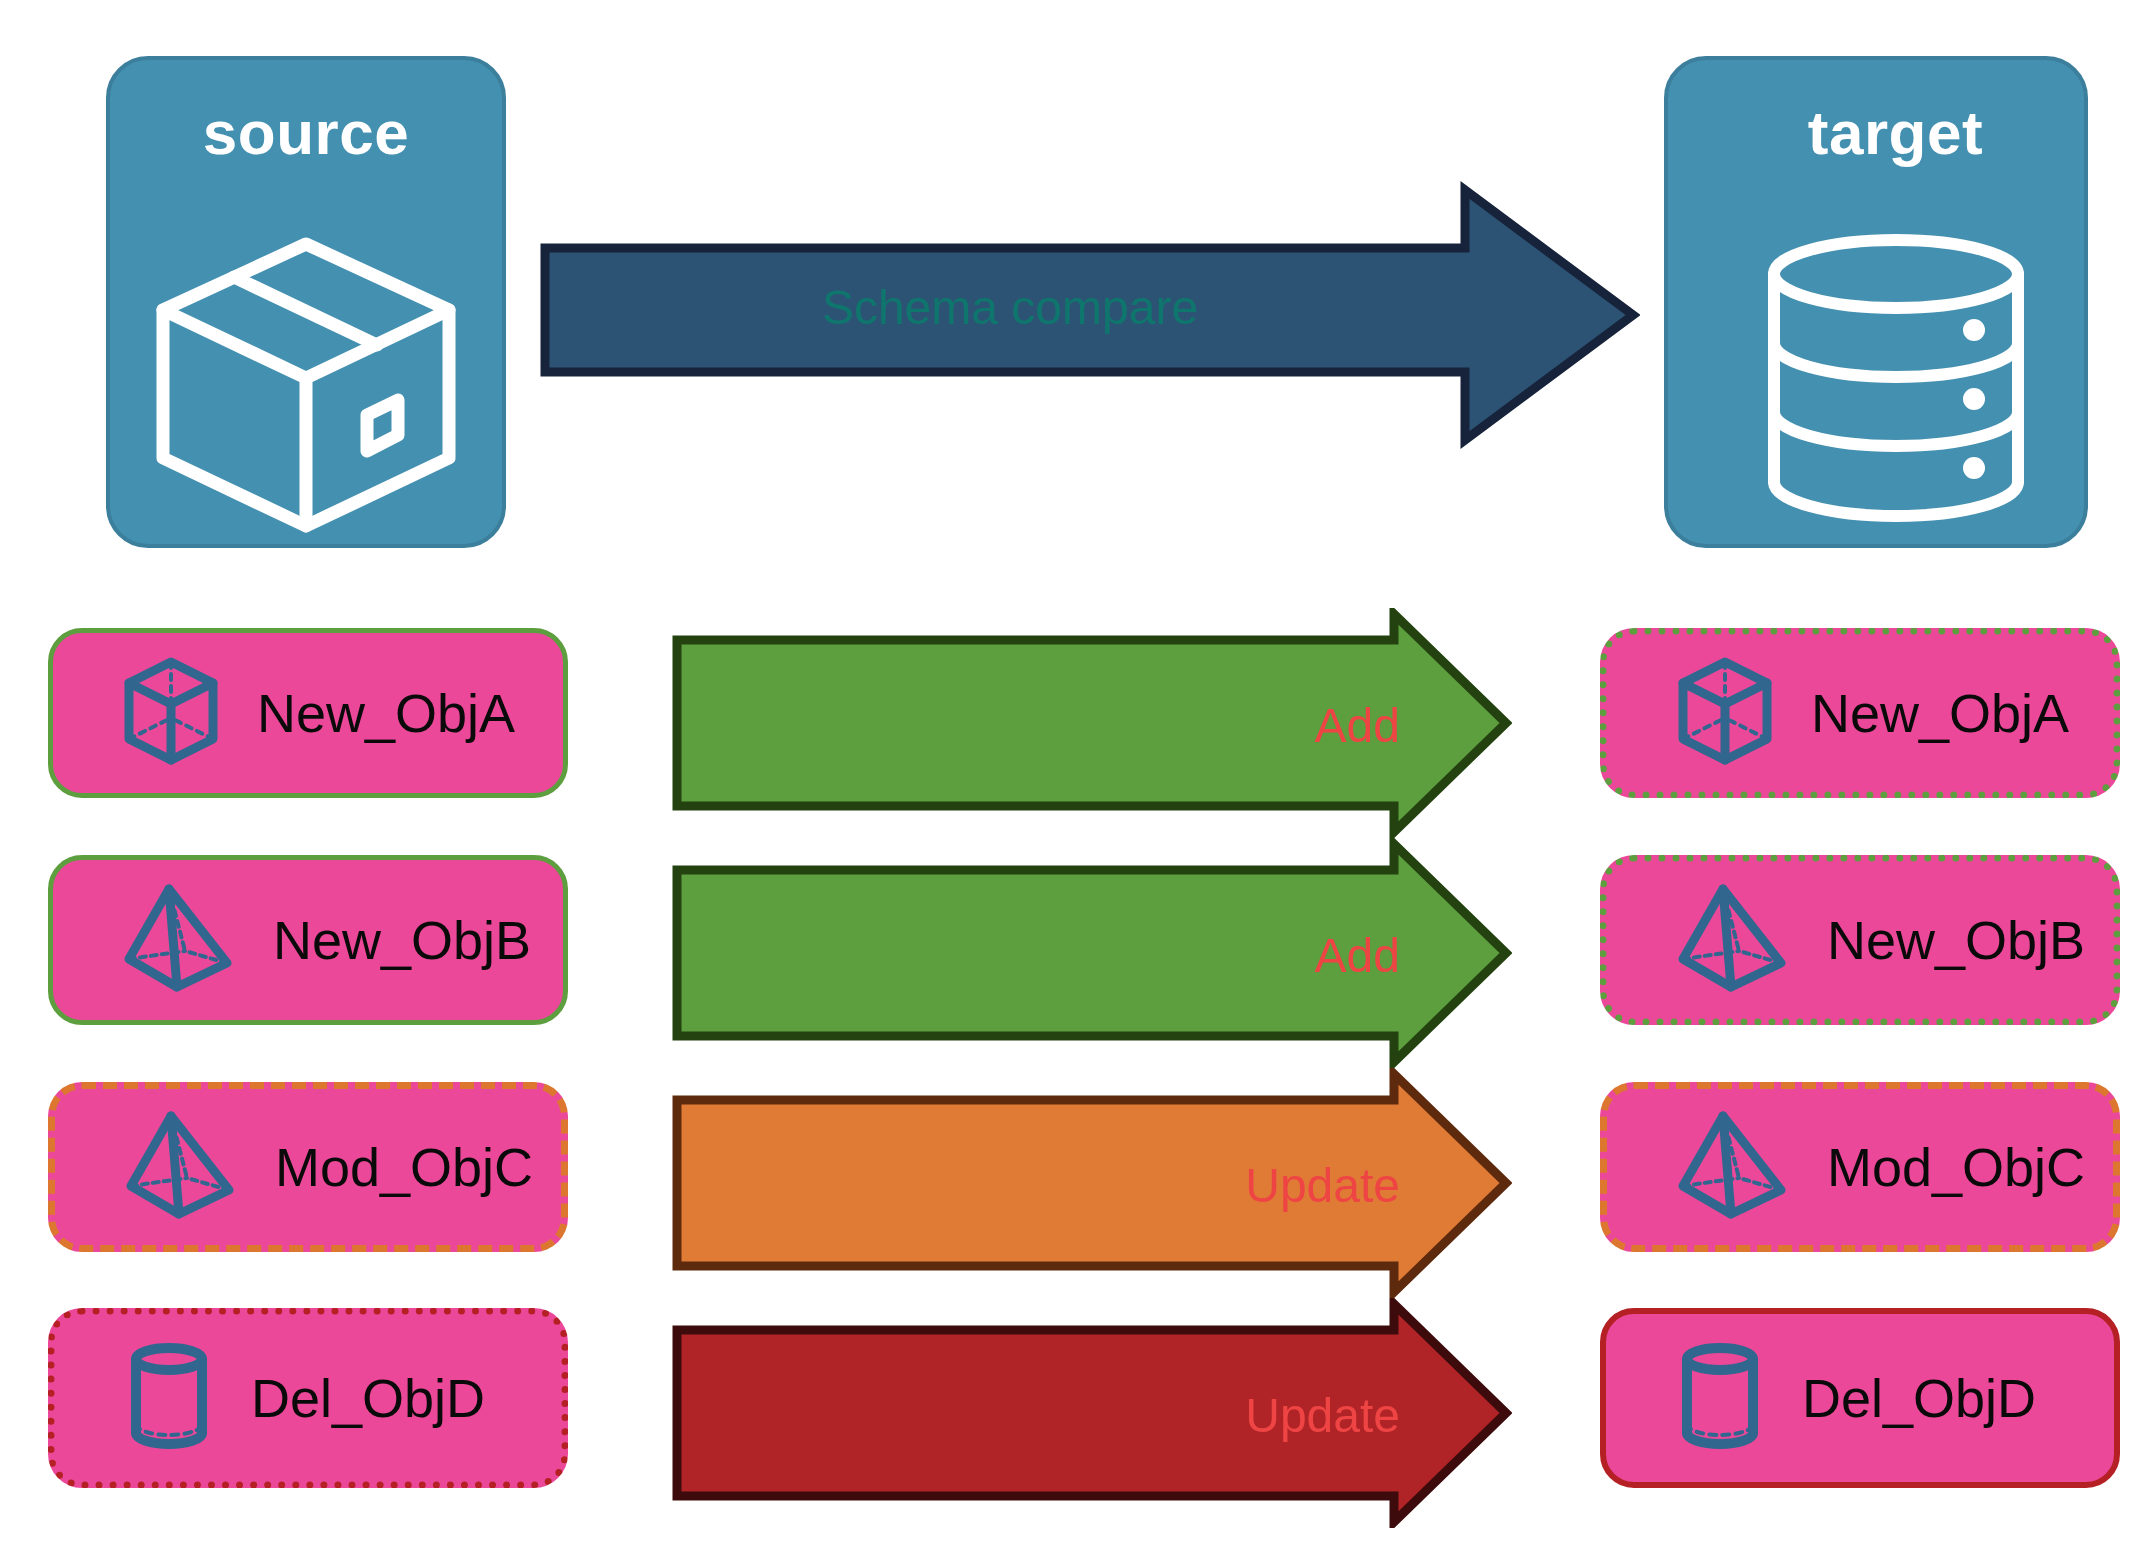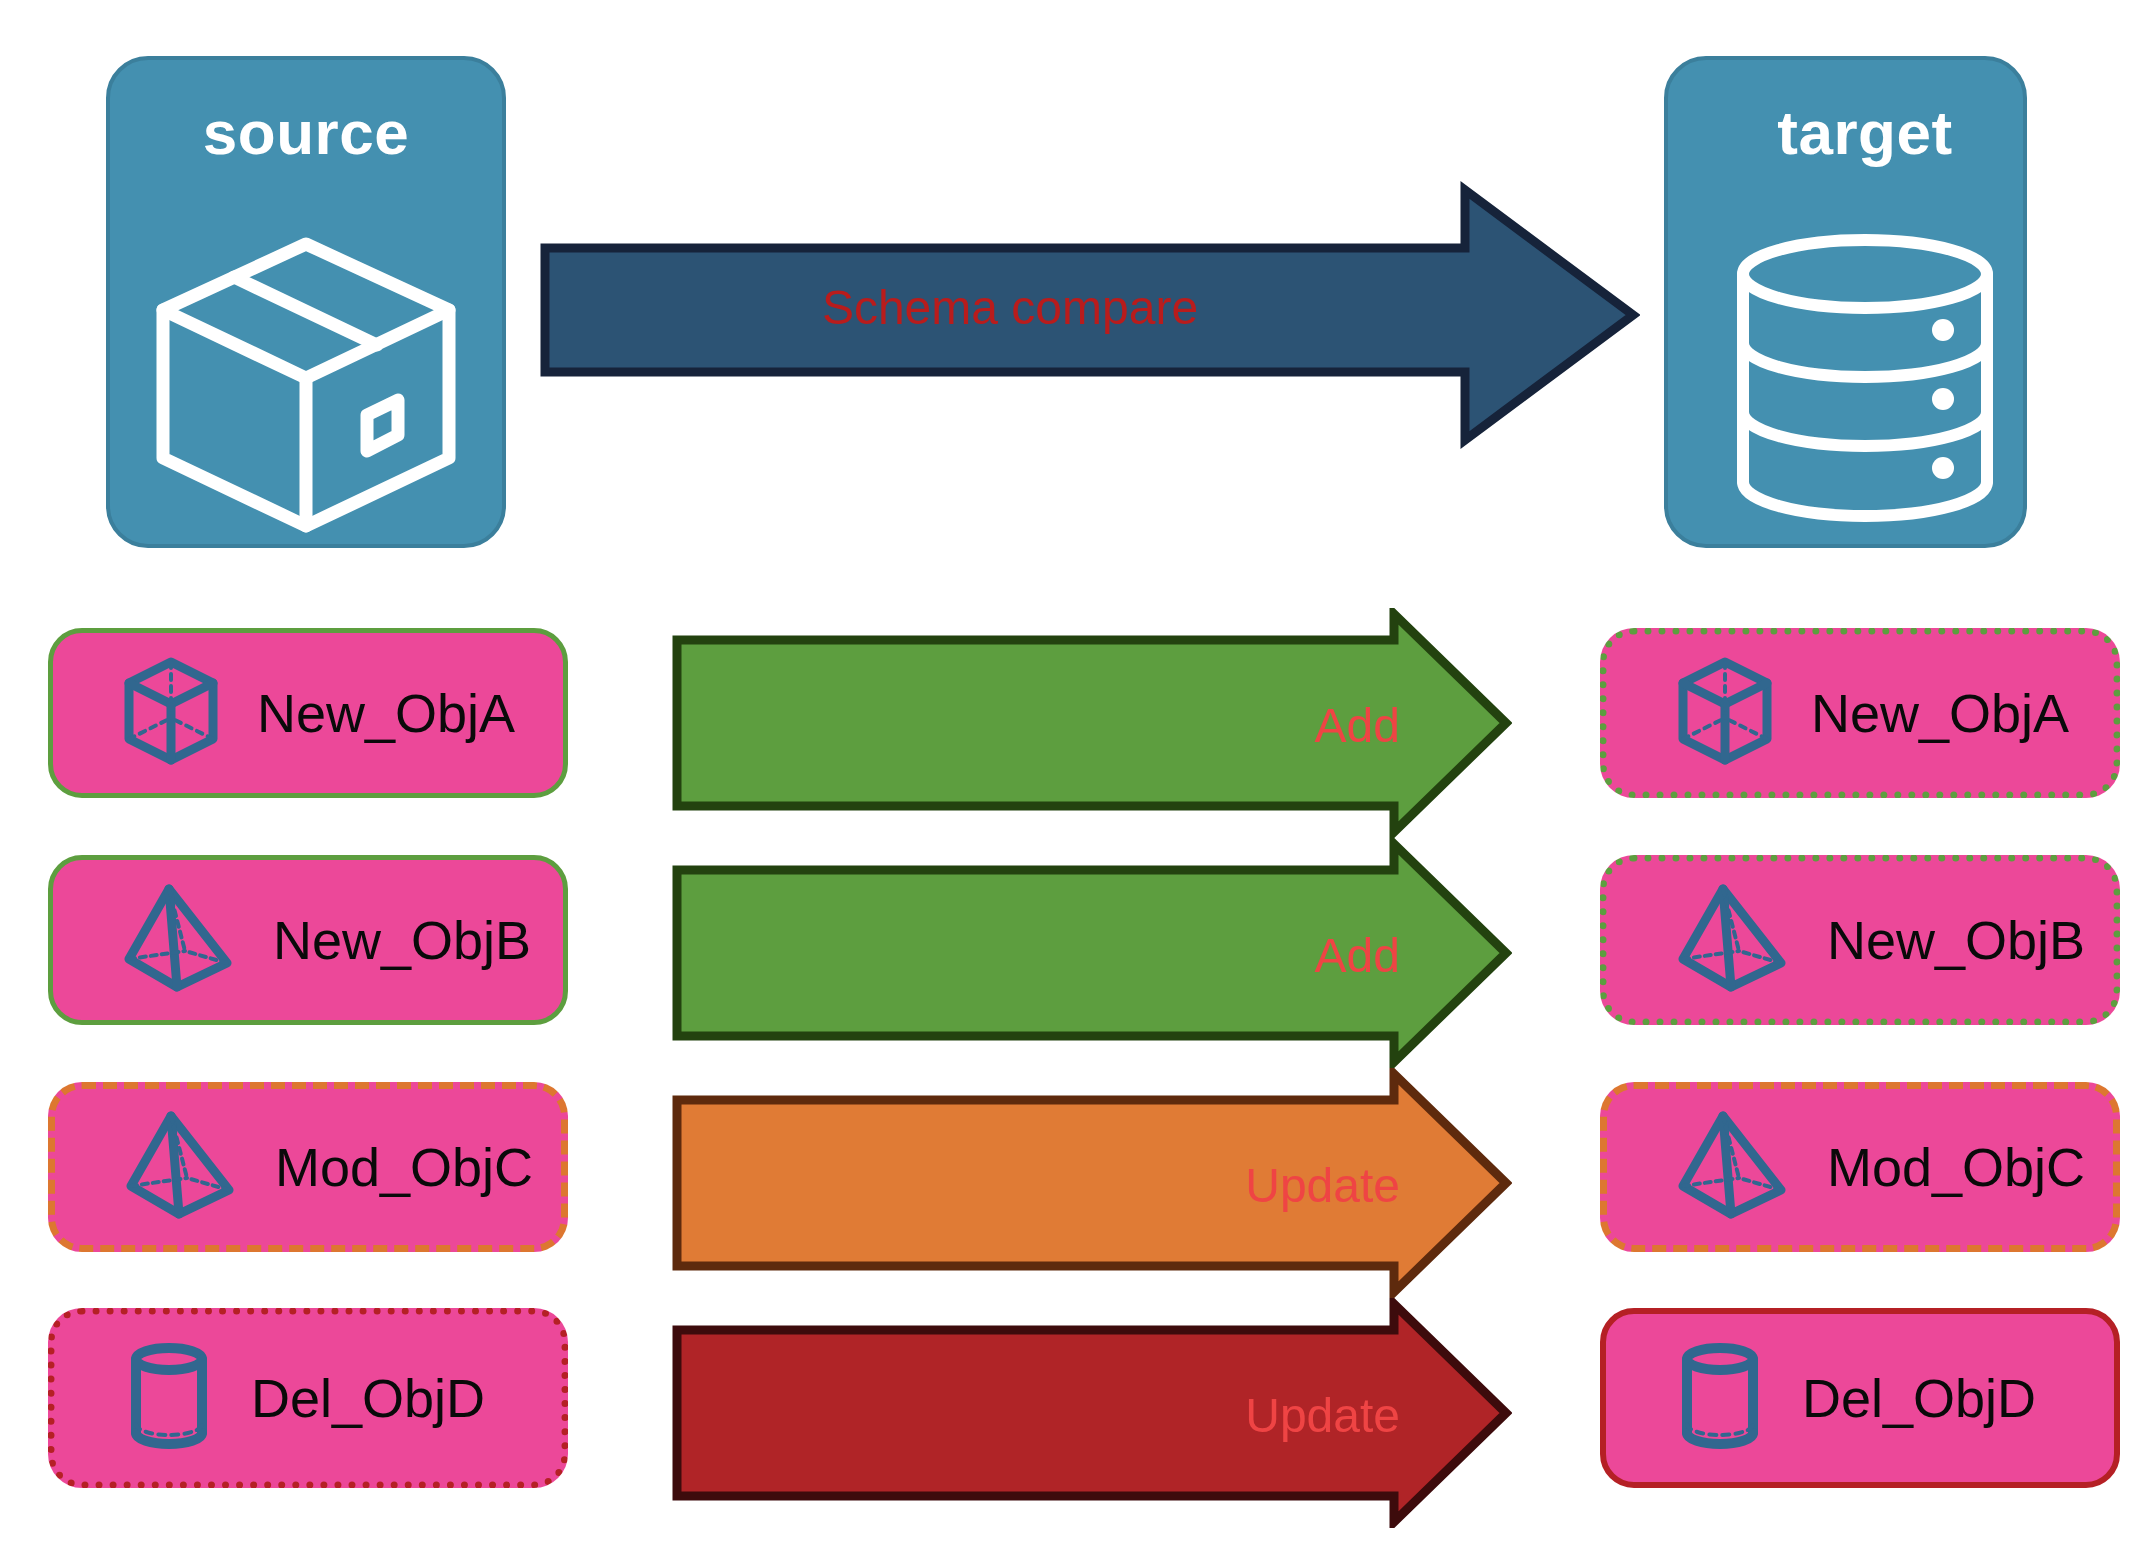--- a/index.html
+++ b/index.html
@@ -42,33 +42,33 @@
     letter-spacing: 0.5px;
     margin-top: 42px;
     line-height: 1;
     user-select: none;
   }
   .endpoint-icon {
     margin-top: 18px;
   }
 
   #endpoint-source { left: 106px; top: 56px; width: 400px; height: 492px; }
-  #endpoint-target { left: 1664px; top: 56px; width: 363px; height: 492px; padding-left: 39px; }
+  #endpoint-target { left: 1664px; top: 56px; width: 424px; height: 492px; padding-left: 39px; }
 
   
   #schema-arrow {
     position: absolute;
     left: 540px;
     top: 180px;
     width: 1100px;
     height: 270px;
   }
   .arrow-label {
     position: absolute;
-    color: #b91c1c;
+    color: #0f766e;
     font-size: 48px;
     white-space: nowrap;
     user-select: none;
     pointer-events: none;
   }
   #schema-arrow-label {
     left: 540px;
     top: 280px;
     width: 940px;
     text-align: center;

